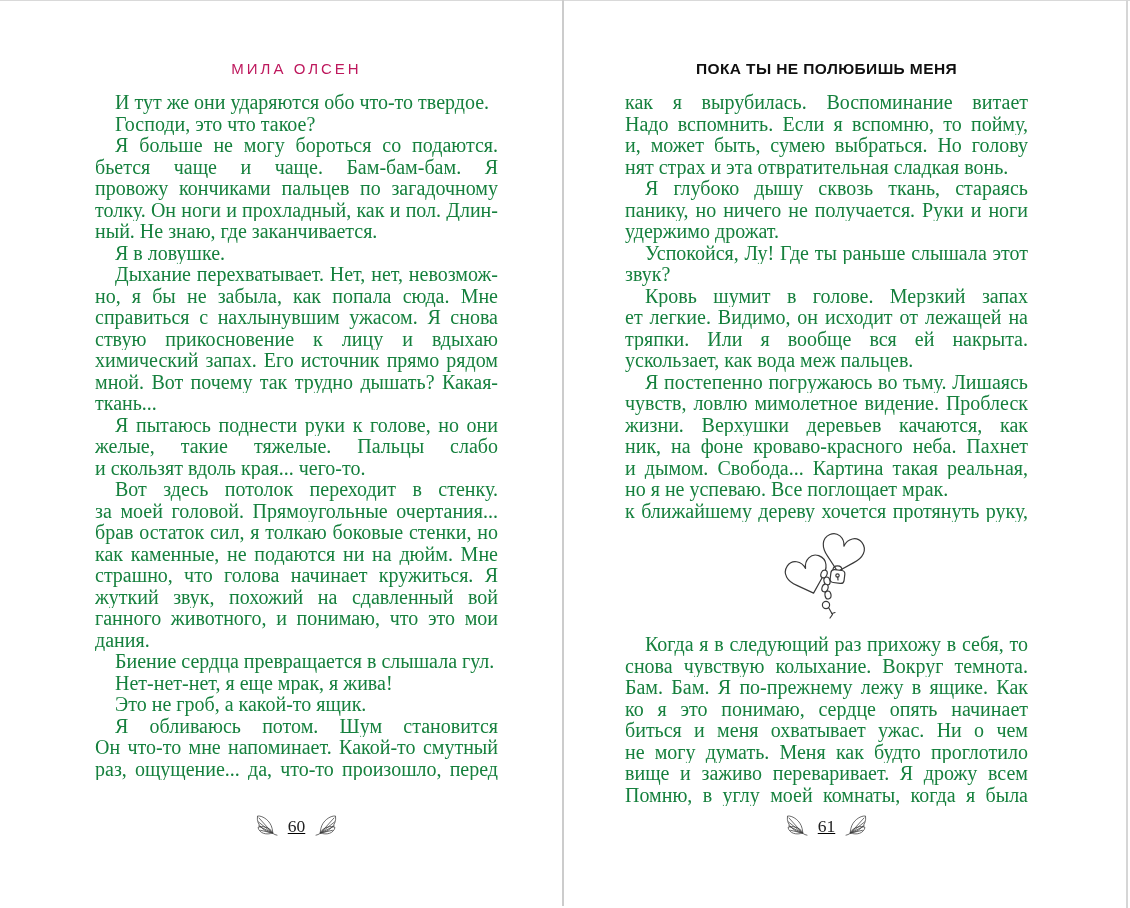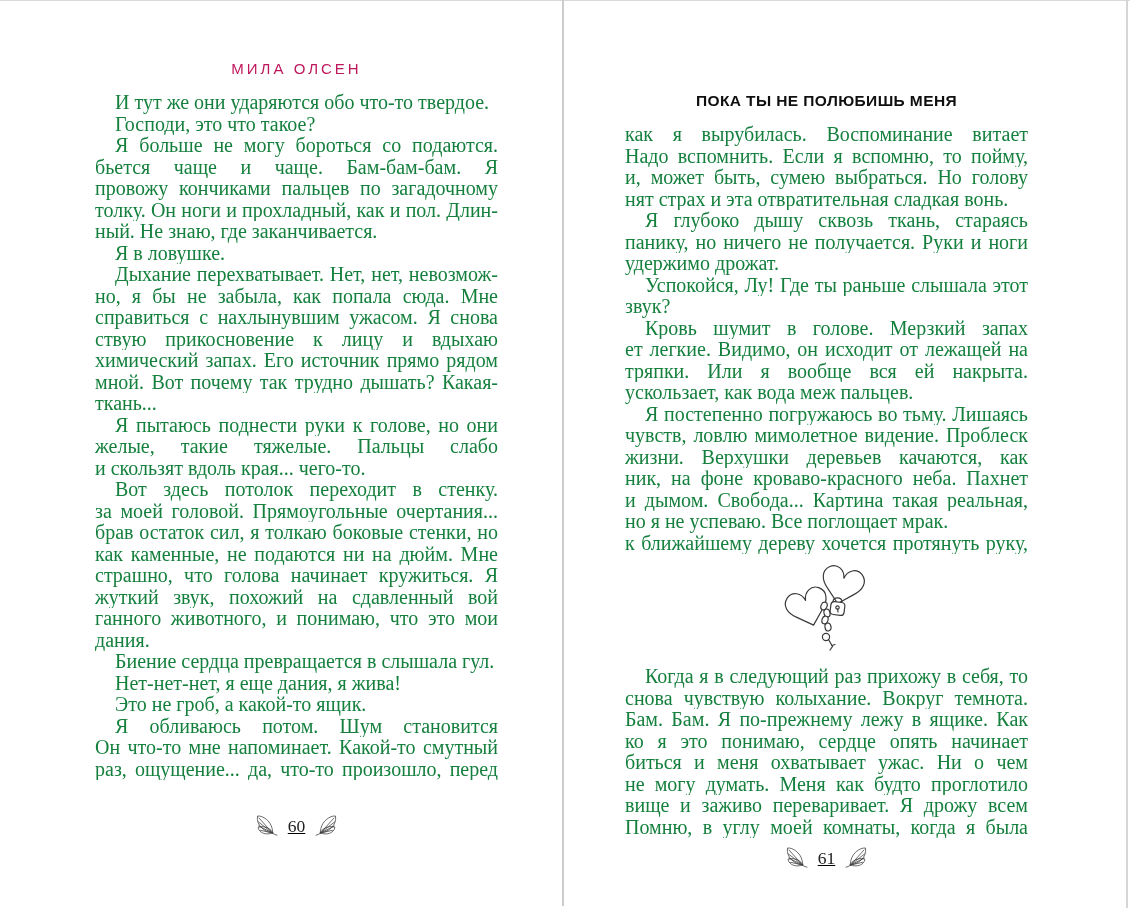--- a/index.html
+++ b/index.html
@@ -8,21 +8,21 @@
     overflow:hidden;
     font-family:"Liberation Serif", serif;
   }
   
   .top-edge{position:absolute;top:0;left:0;width:1130px;height:1px;background:#d9d9d9;}
   .gutter{position:absolute;top:0;left:562px;width:2px;height:906px;background:#cccccc;}
   .right-edge{position:absolute;top:0;left:1126px;width:2px;height:908px;background:#d6d6d6;}
 
   .page{position:absolute;top:60px;width:403px;}
   #page-left{left:95px;}
-  #page-right{left:625px;margin-top:32px;}
+  #page-right{left:625px;}
 
   .running-header{
     text-align:center;height:19px;margin-bottom:13px;
     font-family:"Liberation Sans", sans-serif;
   }
   .running-header.author{
     font-size:15px;font-weight:400;letter-spacing:3px;color:#be185d;
   }
   .running-header.title{
     font-size:15.5px;font-weight:700;letter-spacing:0.4px;color:#0f0f0f;
@@ -98,21 +98,21 @@
         <div class="line just">как каменные, не подаются ни на дюйм. Мне так</div>
         <div class="line just">страшно, что голова начинает кружиться. Я слышу</div>
         <div class="line just">жуткий звук, похожий на сдавленный вой испу-</div>
         <div class="line just">ганного животного, и понимаю, что это мои ры-</div>
         <div class="line">дания.</div>
       </div>
       <div class="paragraph">
         <div class="line indent">Биение сердца превращается в слышала гул.</div>
       </div>
       <div class="paragraph">
-        <div class="line indent">Нет-нет-нет, я еще дания, я жива!</div>
+        <div class="line indent">Нет-нет-нет, я еще мрак, я жива!</div>
       </div>
       <div class="paragraph">
         <div class="line indent">Это не гроб, а какой-то ящик.</div>
       </div>
       <div class="paragraph">
         <div class="line just indent">Я обливаюсь потом. Шум становится громче.</div>
         <div class="line just">Он что-то мне напоминает. Какой-то смутный об-</div>
         <div class="line just">раз, ощущение... да, что-то произошло, перед тем</div>
       </div>
     </div>

